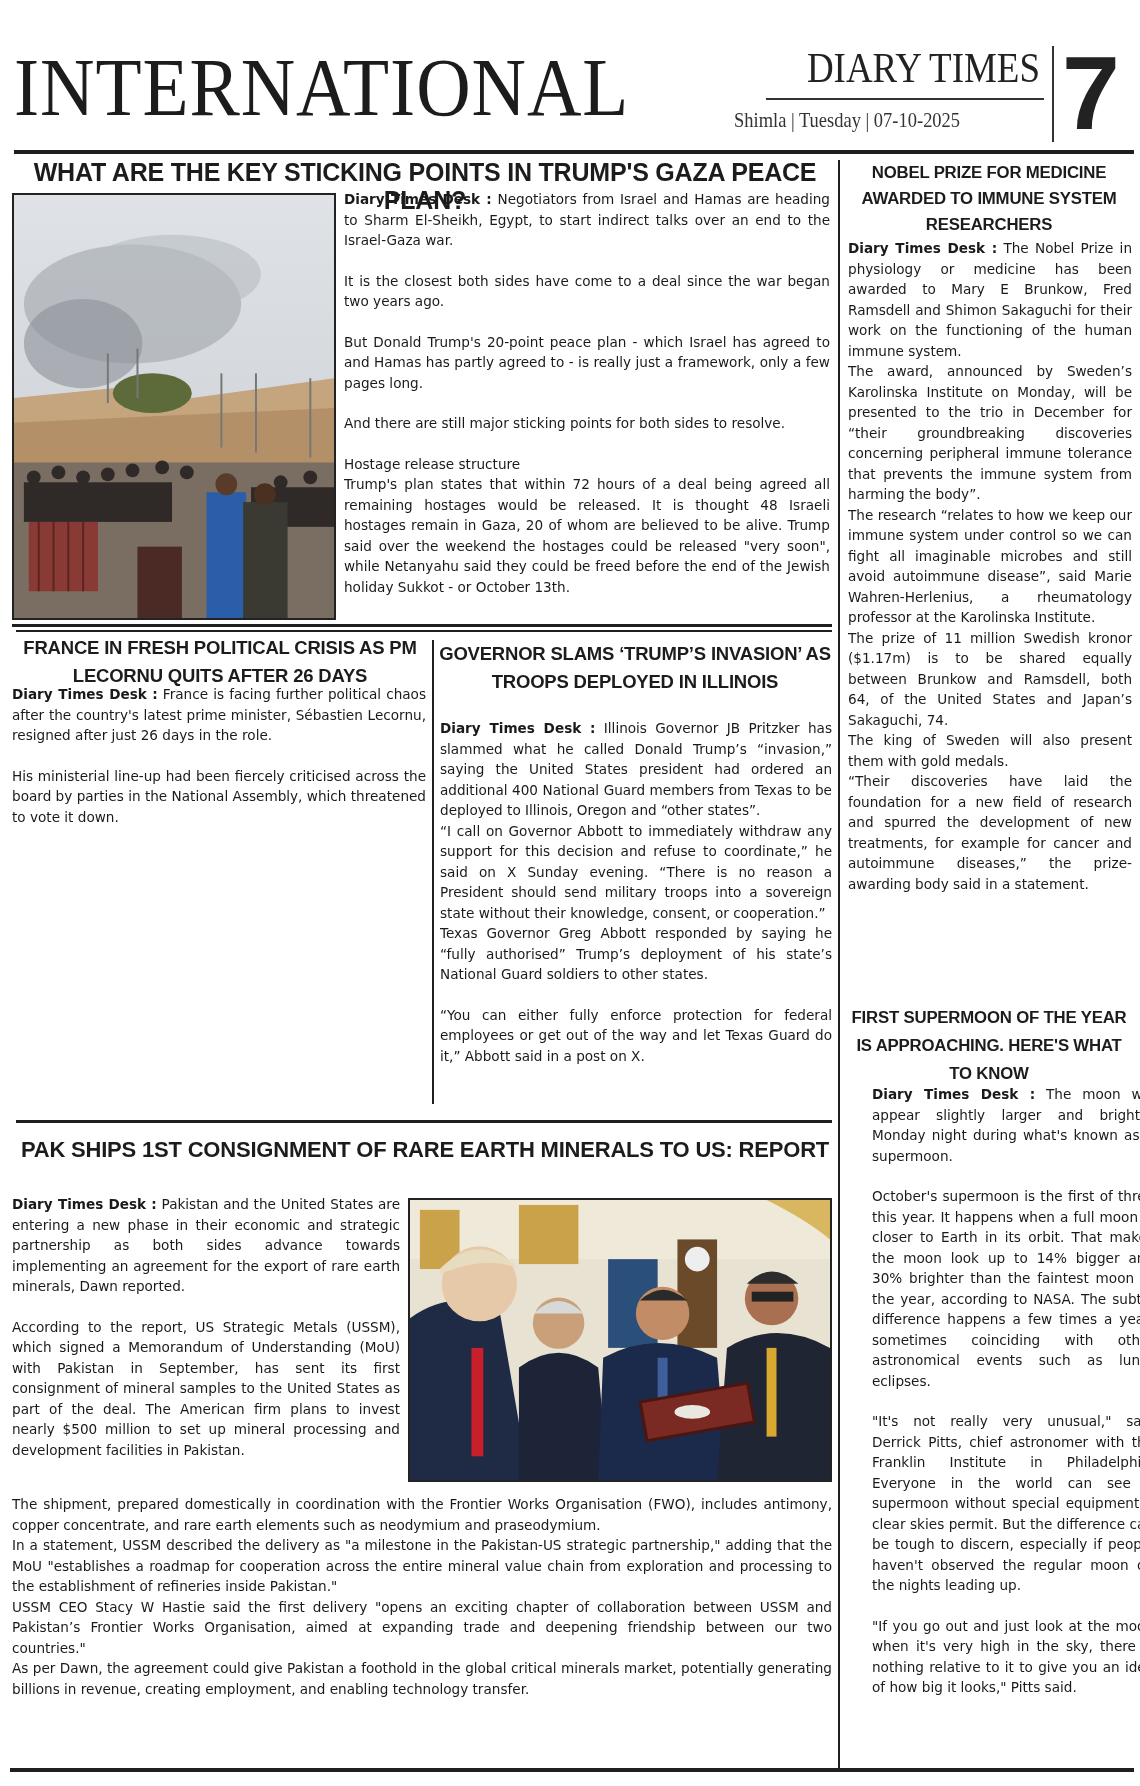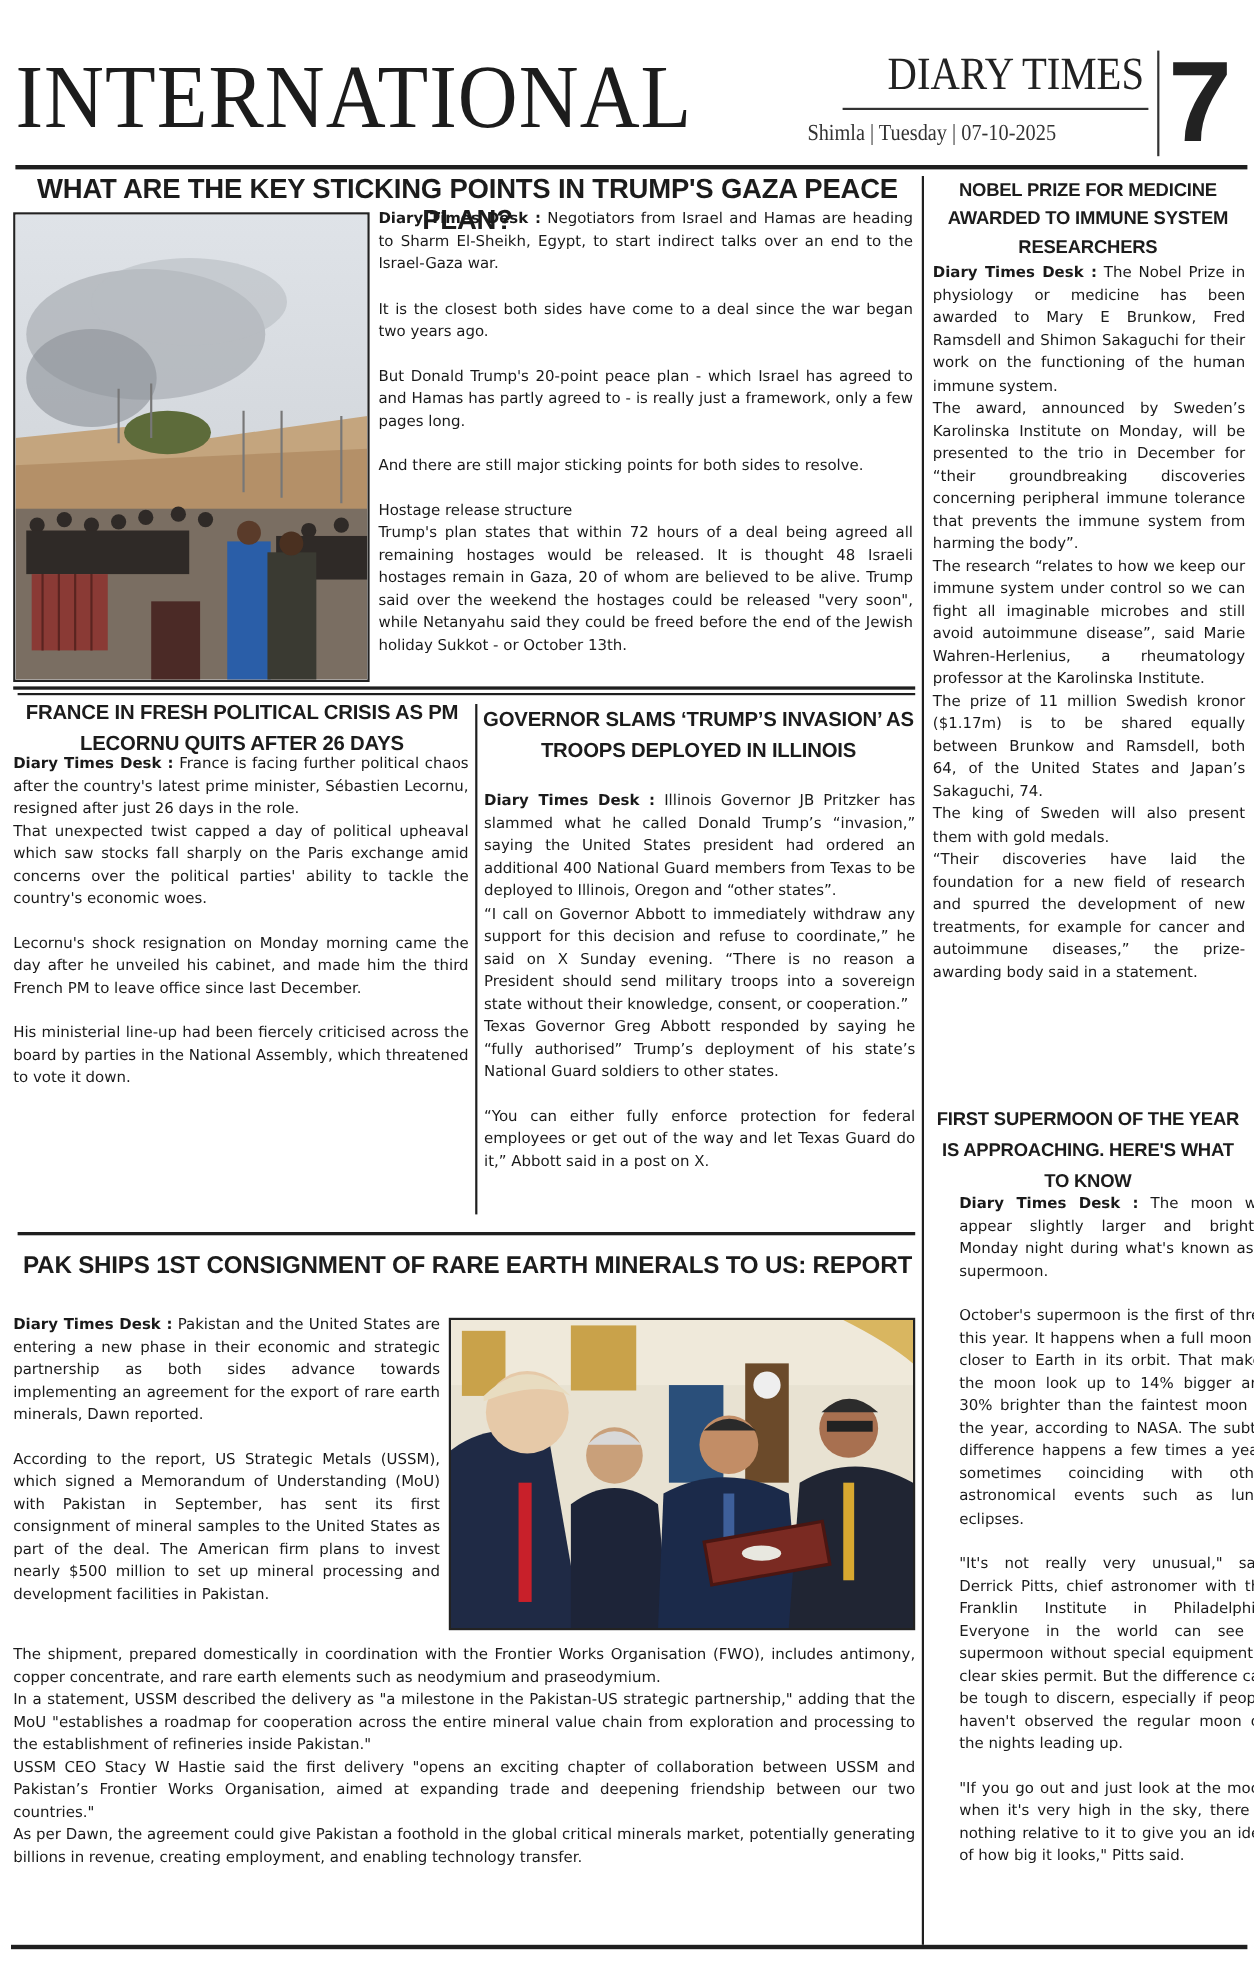--- a/index.html
+++ b/index.html
@@ -144,22 +144,20 @@
 </article>
 
 <div class="hr" style="left:12px; top:624px; width:820px; height:3px;"></div>
 <div class="hr" style="left:16px; top:630px; width:816px; height:2px;"></div>
 <div class="hr" style="left:432px; top:640px; width:2px; height:464px;"></div>
 
 <article>
   <h2 id="france-headline" class="headline">FRANCE IN FRESH POLITICAL CRISIS AS PM LECORNU QUITS AFTER 26 DAYS</h2>
   <div id="france-text" class="body-text">
     <p><span class="byline">Diary Times Desk :</span><span> France is facing further political chaos after the country's latest prime minister, Sébastien Lecornu, resigned after just 26 days in the role.</span></p>
-    <p>That unexpected twist capped a day of political upheaval which saw stocks fall sharply on the Paris exchange amid concerns over the political parties' ability to tackle the country's economic woes.</p>
-    <p class="gap">Lecornu's shock resignation on Monday morning came the day after he unveiled his cabinet, and made him the third French PM to leave office since last December.</p>
     <p class="gap">His ministerial line-up had been fiercely criticised across the board by parties in the National Assembly, which threatened to vote it down.</p>
   </div>
 </article>
 
 <article>
   <h2 id="gov-headline" class="headline">GOVERNOR SLAMS ‘TRUMP’S INVASION’ AS TROOPS DEPLOYED IN ILLINOIS</h2>
   <div id="gov-text" class="body-text">
     <p><span class="byline">Diary Times Desk :</span><span> Illinois Governor JB Pritzker has slammed what he called Donald Trump’s “invasion,” saying the United States president had ordered an additional 400 National Guard members from Texas to be deployed to Illinois, Oregon and “other states”.</span></p>
     <p>“I call on Governor Abbott to immediately withdraw any support for this decision and refuse to coordinate,” he said on X Sunday evening. “There is no reason a President should send military troops into a sovereign state without their knowledge, consent, or cooperation.”</p>
     <p>Texas Governor Greg Abbott responded by saying he “fully authorised” Trump’s deployment of his state’s National Guard soldiers to other states.</p>

